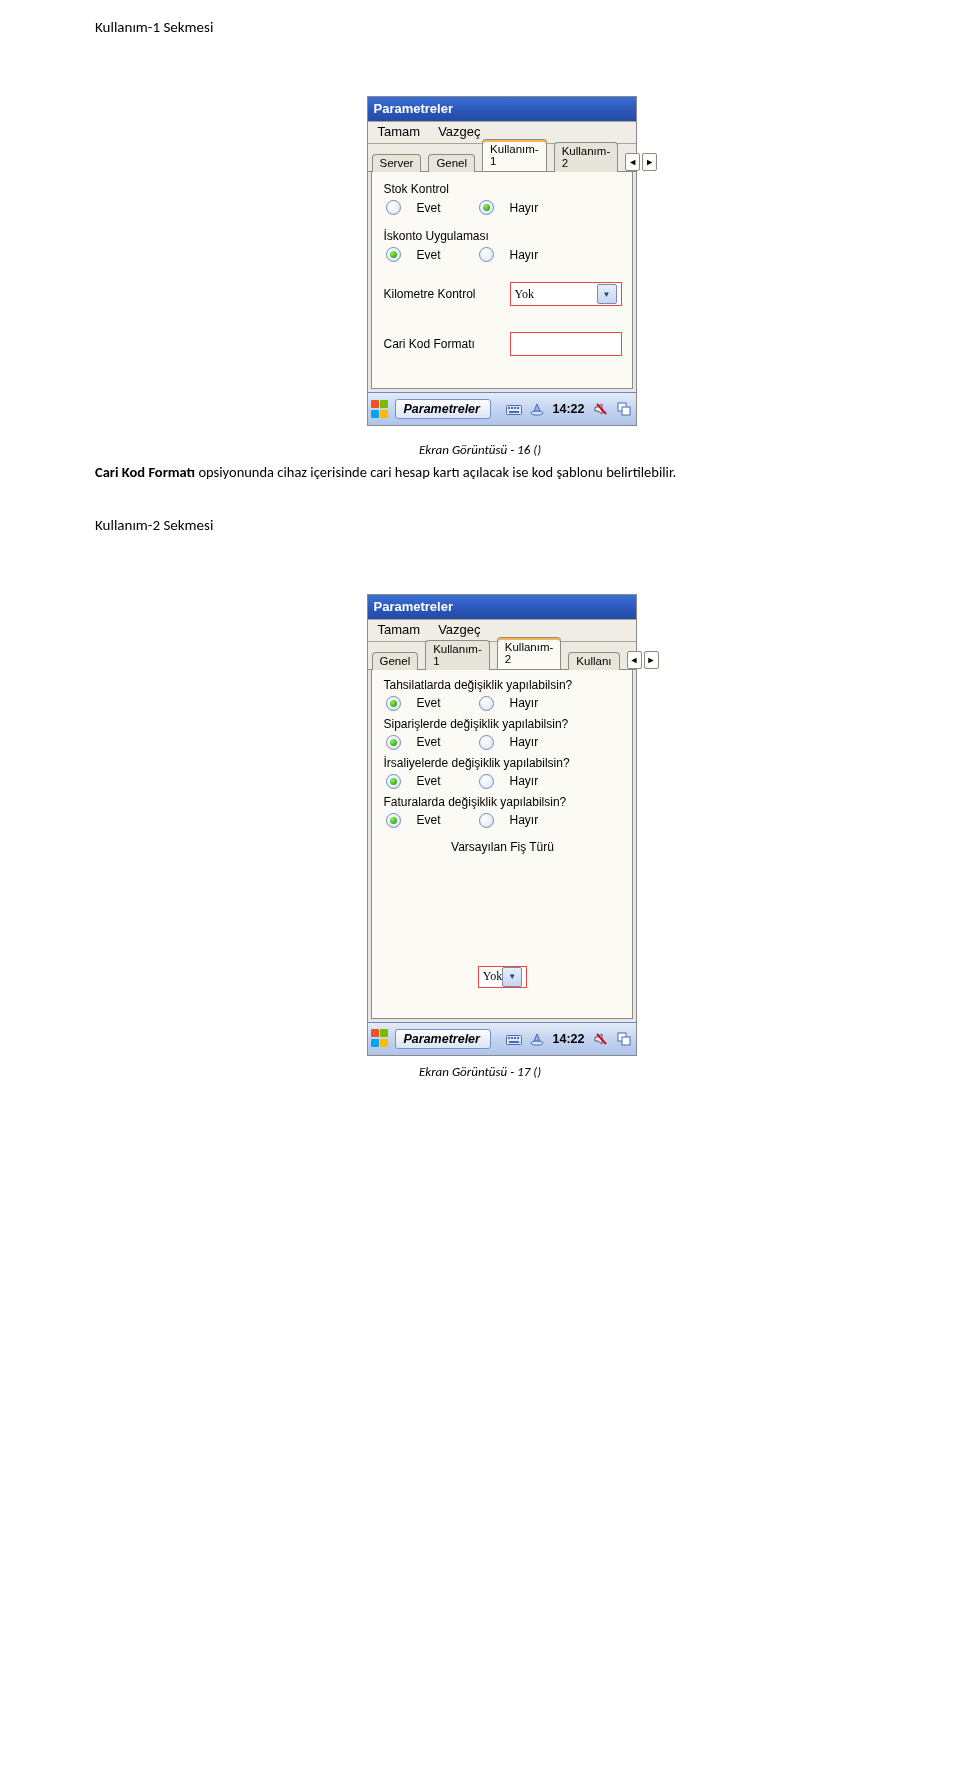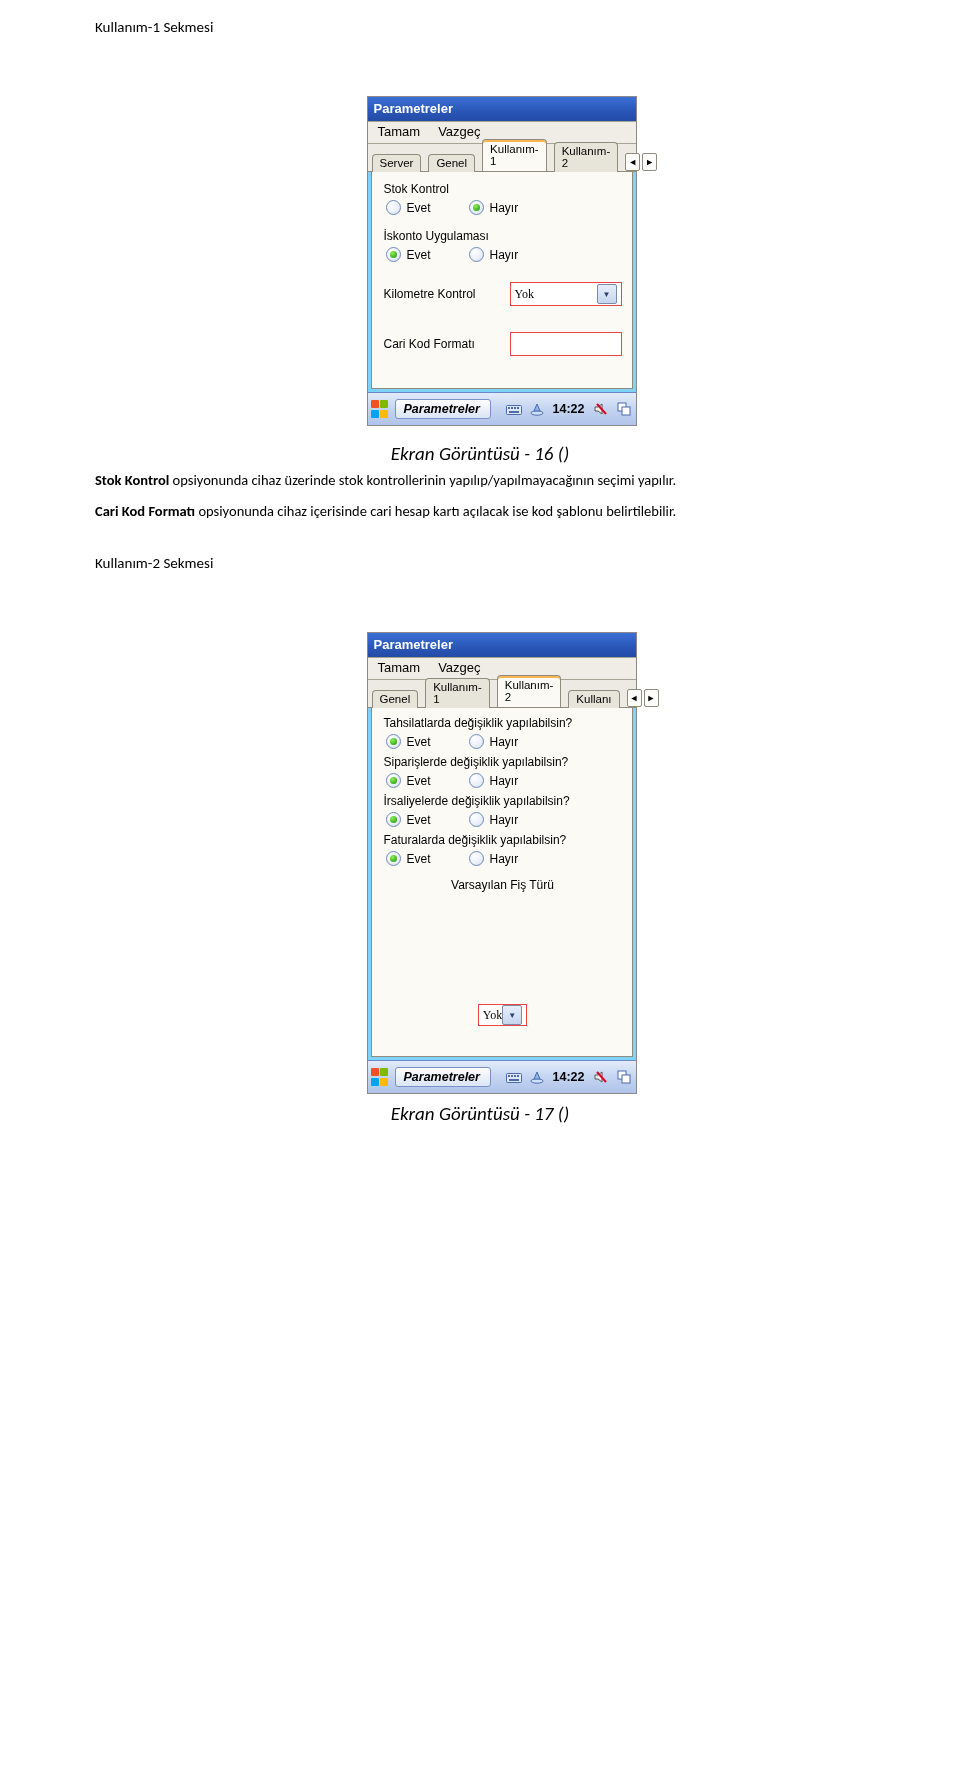--- a/index.html
+++ b/index.html
@@ -14,41 +14,41 @@
   }
   .section-heading {
     font-weight: normal;
     margin: 0 0 60px 0;
     font-size: 15px;
   }
   .caption {
     font-style: italic;
     text-align: center;
     margin: 12px 0 6px 0;
-    font-size: 19px;
+    font-size: 13px;
   }
   .para {
     margin: 0 0 12px 0;
     line-height: 1.28;
   }
   .para b { font-weight: bold; }
 
   
   .shot-wrap {
     display: flex;
     justify-content: center;
     margin: 0 auto;
   }
   .pda {
     width: 270px;
     font-family: Tahoma, Arial, sans-serif;
     font-size: 12px;
     color: #000;
     border: 1px solid #8a8a8a;
-    background: #7dd3fc;
+    background: #e5e5e5;
     box-sizing: border-box;
     margin-left: 43px;
   }
   .titlebar {
     background: linear-gradient(to bottom, #3b6fd6 0%, #2a56b8 60%, #234ba6 100%);
     color: #fff;
     font-weight: bold;
     padding: 4px 6px 5px 6px;
     font-size: 13px;
   }
@@ -117,21 +117,21 @@
   }
   .group { margin-bottom: 14px; }
   .group-title { margin: 2px 0 4px 2px; font-size: 12px; }
   .opts {
     display: flex;
     gap: 38px;
     padding-left: 4px;
     align-items: center;
   }
   .radio {
-    display: flex; align-items: center; gap: 6px;
+    display: flex; align-items: center; gap: 16px;
   }
   .rdot {
     width: 15px; height: 15px; border-radius: 50%;
     border: 1px solid #6f8bb9;
     background: radial-gradient(circle at 35% 30%, #fff 0%, #e9eef8 60%, #cfd9ea 100%);
     display: flex; align-items: center; justify-content: center;
     box-sizing: border-box;
   }
   .rdot.sel::after {
     content: "";
@@ -309,21 +309,20 @@
         </div>
       </div>
     </div>
   </div>
 </div>
 
 <div class="gap-after-shot1"></div>
 <div class="caption">Ekran Görüntüsü - 16 ()</div>
 
 <div class="body-text-block">
-  <p class="para"><b>Stok Kontrol</b><span> opsiyonunda cihaz üzerinde stok kontrollerinin yapılıp/yapılmayacağının seçimi yapılır.</span></p>
   <p class="para"><b>Cari Kod Formatı</b><span> opsiyonunda cihaz içerisinde cari hesap kartı açılacak ise kod şablonu belirtilebilir.</span></p>
 </div>
 
 <div class="section-heading">Kullanım-2 Sekmesi</div>
 
 <div class="shot-wrap">
   <div class="pda">
     <div class="titlebar">Parametreler</div>
     <div class="menubar">
       <span>Tamam</span>

